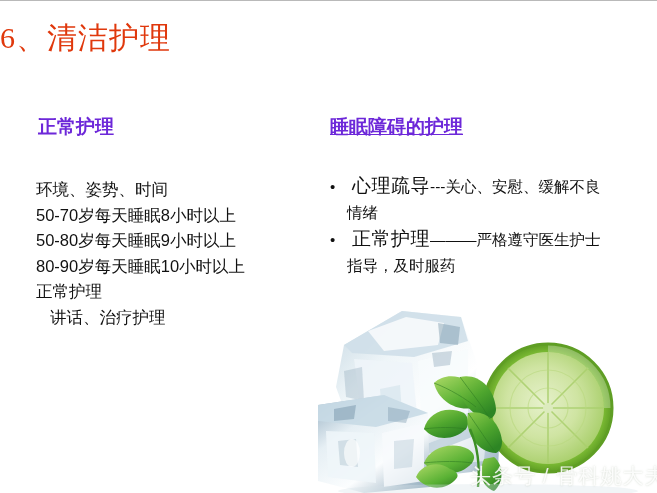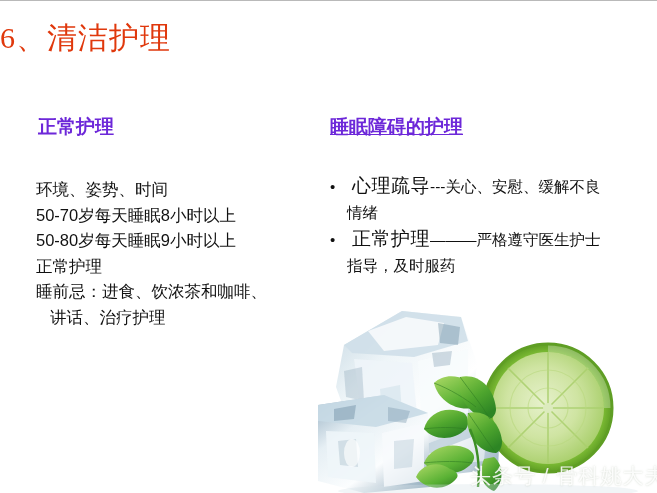--- a/index.html
+++ b/index.html
@@ -129,22 +129,22 @@
 <div id="slide">
 
   <div id="slide-title">6、清洁护理</div>
 
   <div id="left-heading" class="col-heading">正常护理</div>
 
   <div id="left-body">
     <div class="line">环境、姿势、时间</div>
     <div class="line">50-70岁每天睡眠8小时以上</div>
     <div class="line">50-80岁每天睡眠9小时以上</div>
+    <div class="line">80-90岁每天睡眠10小时以上</div>
     <div class="line">正常护理</div>
-    <div class="line">睡前忌：进食、饮浓茶和咖啡、</div>
     <div class="line indent">讲话、治疗护理</div>
   </div>
 
   <div id="right-heading" class="col-heading">睡眠障碍的护理</div>
 
   <div id="right-body">
 
     <div class="bullet-item">
       <span class="bullet-mark">•</span>
       <span class="bullet-text">

